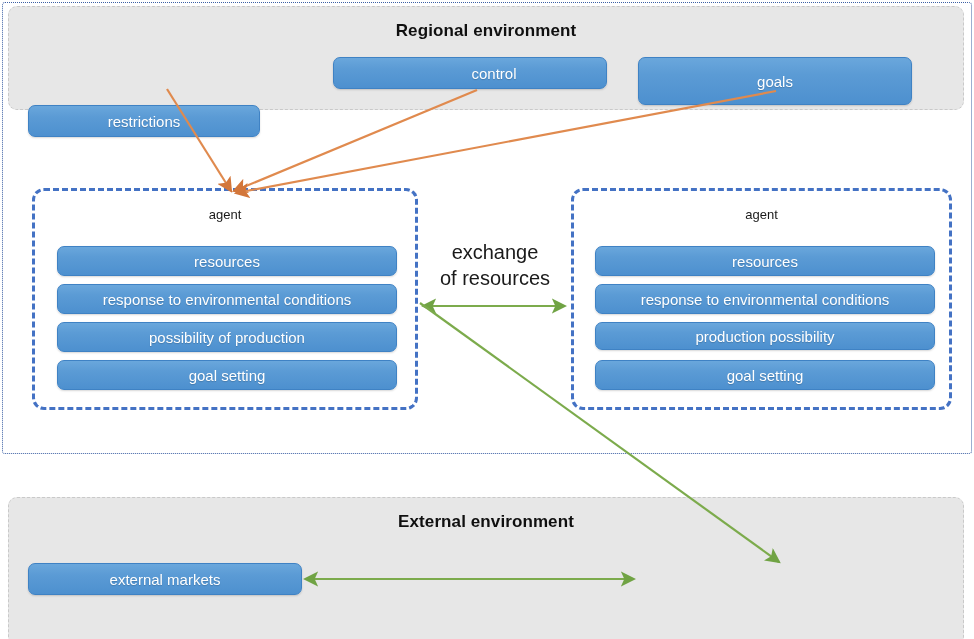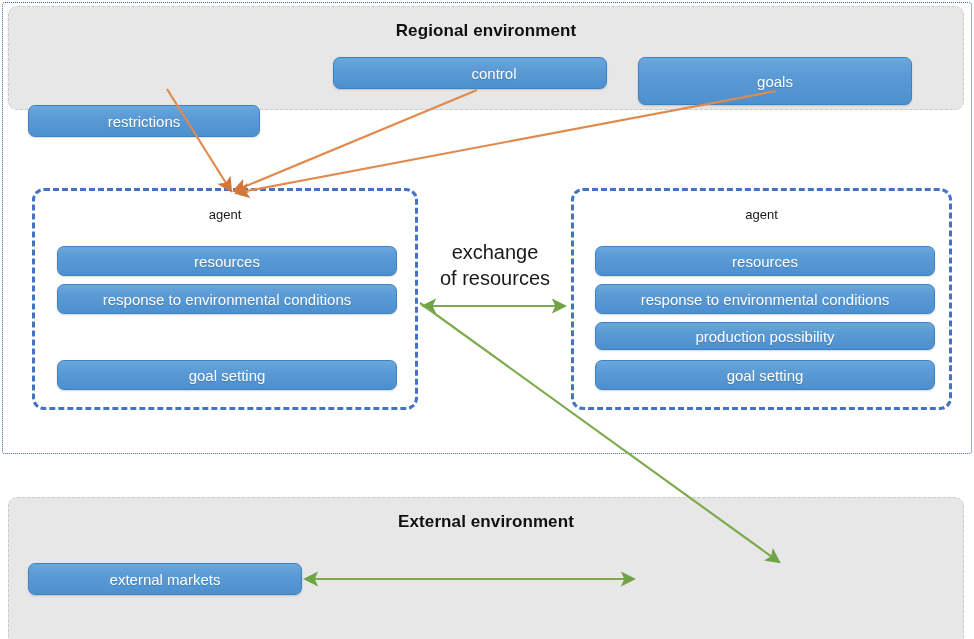--- a/index.html
+++ b/index.html
@@ -118,20 +118,21 @@
 
   <div class="bluebar" style="left:333px; top:57px; width:274px; height:32px;padding-left:48px;">control</div>
 
   <div class="bluebar" style="left:638px; top:57px; width:274px; height:48px;">goals</div>
 
   <div class="agent-box" style="left:32px; top:188px; width:386px; height:222px;">
     <div class="agent-title" style="top:16px;">agent</div>
 
     <div class="bluebar" style="left:22px; top:55px; width:340px; height:30px;">resources</div>
     <div class="bluebar" style="left:22px; top:93px; width:340px; height:30px;">response to environmental conditions</div>
+    <div class="bluebar" style="left:22px; top:131px; width:340px; height:30px;">possibility of production</div>
     <div class="bluebar" style="left:22px; top:169px; width:340px; height:30px;">goal setting</div>
   </div>
 
   <div class="agent-box" style="left:571px; top:188px; width:381px; height:222px;">
     <div class="agent-title" style="top:16px;">agent</div>
 
     <div class="bluebar" style="left:21px; top:55px; width:340px; height:30px;">resources</div>
     <div class="bluebar" style="left:21px; top:93px; width:340px; height:30px;">response to environmental conditions</div>
     <div class="bluebar" style="left:21px; top:131px; width:340px; height:28px;">production possibility</div>
     <div class="bluebar" style="left:21px; top:169px; width:340px; height:30px;">goal setting</div>

